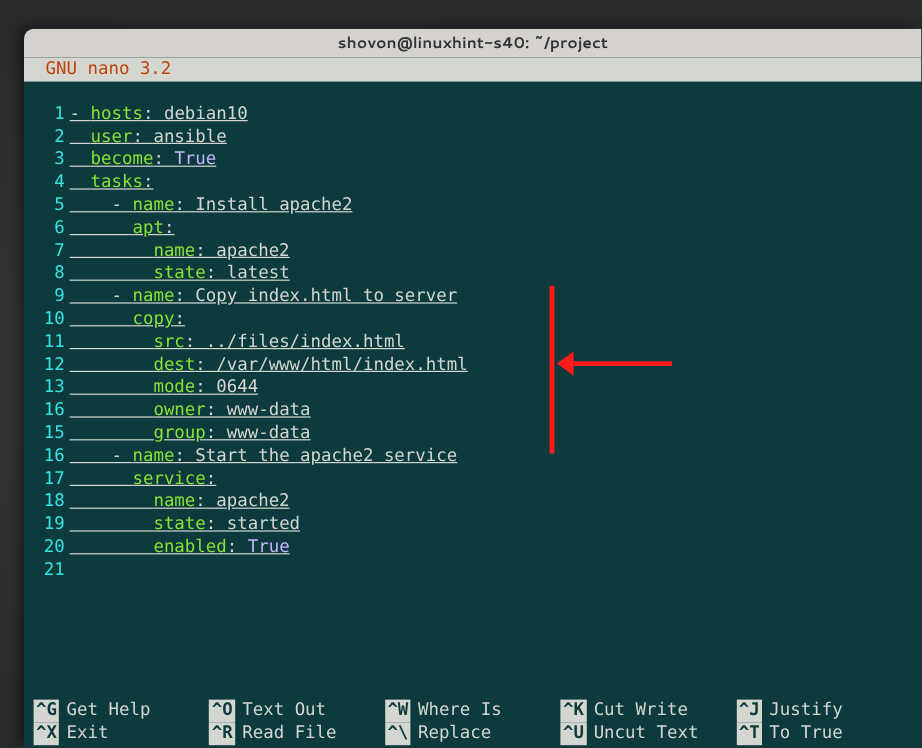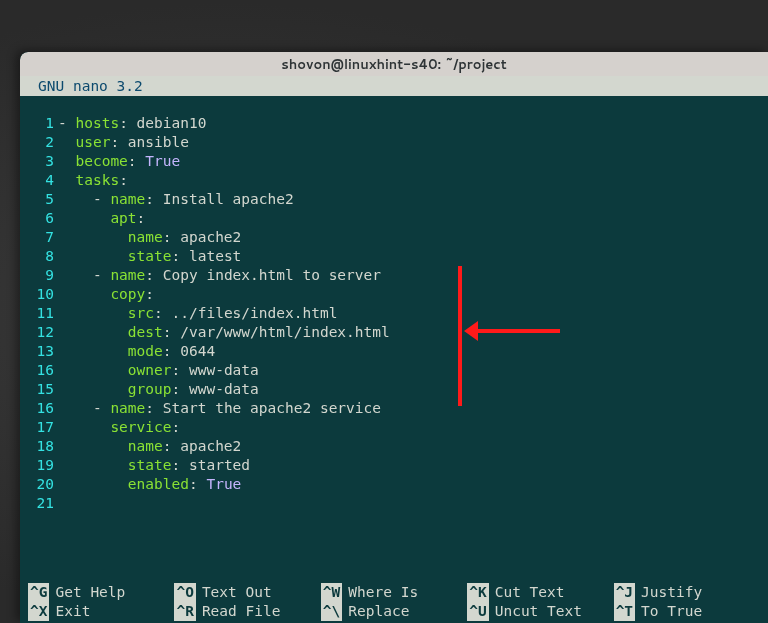--- a/index.html
+++ b/index.html
@@ -21,37 +21,36 @@
     position: absolute;
     top: 24px;
     left: 20px;
     right: 0;
     bottom: 0;
     background: #0c3a3d;
     border-top-left-radius: 8px;
     border-top-right-radius: 0;
     overflow: hidden;
     box-shadow: -4px -2px 10px rgba(0,0,0,0.4);
-    margin-top: 28px;
   }
   .titlebar {
     height: 24px;
     background: #d5d1cd;
     color: #2e3436;
     font-family: "Cantarell", "DejaVu Sans", sans-serif;
     font-size: 13px;
     font-weight: bold;
     text-align: center;
     line-height: 24px;
     border-top-left-radius: 8px;
   }
   .nano-header {
     display: flex;
     background: #d3d7cf;
-    color: #0c4a6e;
+    color: #c2410c;
     height: 20px;
     line-height: 20px;
     padding: 0 8px 14px 18px;
   }
   .nano-header .left { flex: 0 0 auto; }
   .nano-header .center { flex: 1 1 auto; text-align: center; padding-left: 210px;}
   .editor {
     display: flex;
     padding-top: 18px;
     color: #d3d7cf;
@@ -62,20 +61,21 @@
     width: 38px;
     text-align: right;
     color: #34e2e2;
     padding-right: 4px;
     flex-shrink: 0;
   }
   .gutter div { height: 19px; }
   .code {
     white-space: pre;
     color: #d3d7cf;
+    text-decoration: underline;
   }
   .code div { height: 19px; }
   .k-red { color: #c4b5fd; }
   .k-green { color: #8ae234; }
   .menu {
     position: absolute;
     bottom: 0;
     left: 0;
     right: 0;
     padding: 0 8px 2px 8px;
@@ -152,21 +152,21 @@
         <div class="menu-cell">
           <span class="menu-key">^O</span>
           <span>Text Out</span>
         </div>
         <div class="menu-cell">
           <span class="menu-key">^W</span>
           <span>Where Is</span>
         </div>
         <div class="menu-cell">
           <span class="menu-key">^K</span>
-          <span>Cut Text</span>
+          <span>Cut Write</span>
         </div>
         <div class="menu-cell">
           <span class="menu-key">^J</span>
           <span>Justify</span>
         </div>
       </div>
     <div class="menu-row" id="menu-row-2">
         <div class="menu-cell">
           <span class="menu-key">^X</span>
           <span>Exit</span>

